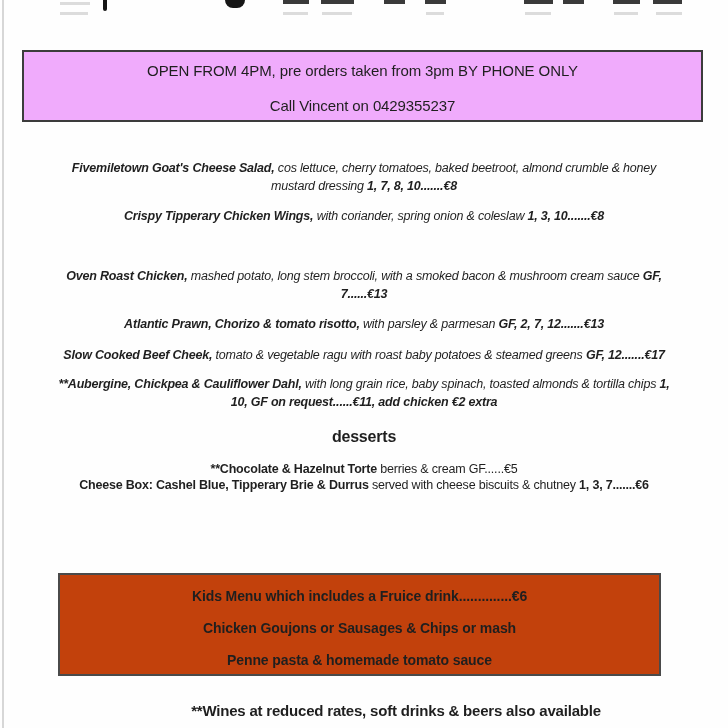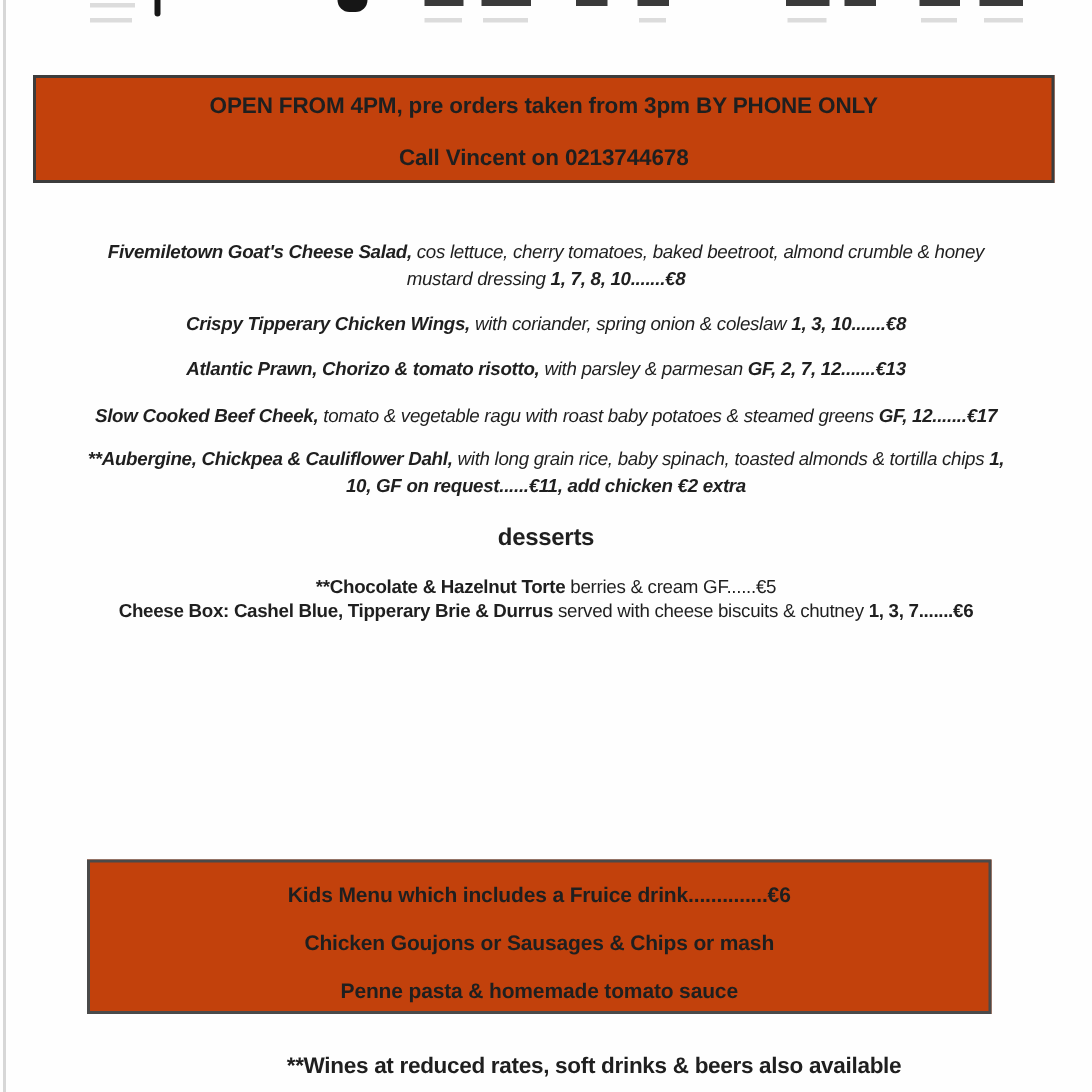--- a/index.html
+++ b/index.html
@@ -24,23 +24,23 @@
   .frags { position: absolute; left: 0; top: 0; width: 728px; height: 16px; }
   .frag { position: absolute; background: #3a3a3a; }
   .frag.dark { background: #161616; }
   .frag.light { background: #dcdcdc; }
 
   .top-box {
     position: absolute; left: 22px; top: 50px;
     width: 681px; height: 72px;
     box-sizing: border-box;
     border: 2px solid #3c3c3c;
-    background: #c2410c;
+    background: #f0abfc;
     text-align: center;
-    font-weight: bold;
+    font-weight: normal;
     font-size: 15px;
     letter-spacing: -0.1px;
   }
   .top-box p { margin: 0; line-height: 18px; }
   .top-box .l1 { margin-top: 10px; }
   .top-box .l2 { margin-top: 17px; }
 
   .menu {
     position: absolute; left: 54px; top: 159px;
     width: 620px;
@@ -116,29 +116,30 @@
     <div class="frag light" style="left:283px;top:12px;width:25px;height:3px;"></div>
     <div class="frag light" style="left:322px;top:12px;width:30px;height:3px;"></div>
     <div class="frag light" style="left:426px;top:12px;width:18px;height:3px;"></div>
     <div class="frag light" style="left:525px;top:12px;width:26px;height:3px;"></div>
     <div class="frag light" style="left:614px;top:12px;width:24px;height:3px;"></div>
     <div class="frag light" style="left:656px;top:12px;width:26px;height:3px;"></div>
   </div>
 
   <div class="top-box">
     <p class="l1">OPEN FROM 4PM, pre orders taken from 3pm BY PHONE ONLY</p>
-    <p class="l2">Call Vincent on 0213744678</p>
+    <p class="l2">Call Vincent on 0429355237</p>
   </div>
 
   <div class="menu">
 
     <p class="item"><span class="b">Fivemiletown Goat's Cheese Salad,</span> <span>cos lettuce, cherry tomatoes, baked beetroot, almond crumble &amp; honey mustard dressing</span> <span class="b">1, 7, 8, 10.......€8</span></p>
 
     <p class="item m12"><span class="b">Crispy Tipperary Chicken Wings,</span> <span>with coriander, spring onion &amp; coleslaw</span> <span class="b">1, 3, 10.......€8</span></p>
 
+    <p class="item m42"><span class="b">Oven Roast Chicken,</span> <span>mashed potato, long stem broccoli, with a smoked bacon &amp; mushroom cream sauce</span> <span class="b">GF, 7......€13</span></p>
 
     <p class="item m12"><span class="b">Atlantic Prawn, Chorizo &amp; tomato risotto,</span> <span>with parsley &amp; parmesan</span> <span class="b">GF, 2, 7, 12.......€13</span></p>
 
 
     <p class="item m13"><span class="b">Slow Cooked Beef Cheek,</span> <span>tomato &amp; vegetable ragu with roast baby potatoes &amp; steamed greens</span> <span class="b">GF, 12.......€17</span></p>
 
     <p class="item m11"><span class="b">**Aubergine, Chickpea &amp; Cauliflower Dahl,</span> <span>with long grain rice, baby spinach, toasted almonds &amp; tortilla chips</span> <span class="b">1, 10, GF on request......€11, add chicken €2 extra</span></p>
 
     <h3 class="desserts-heading">desserts</h3>
 

